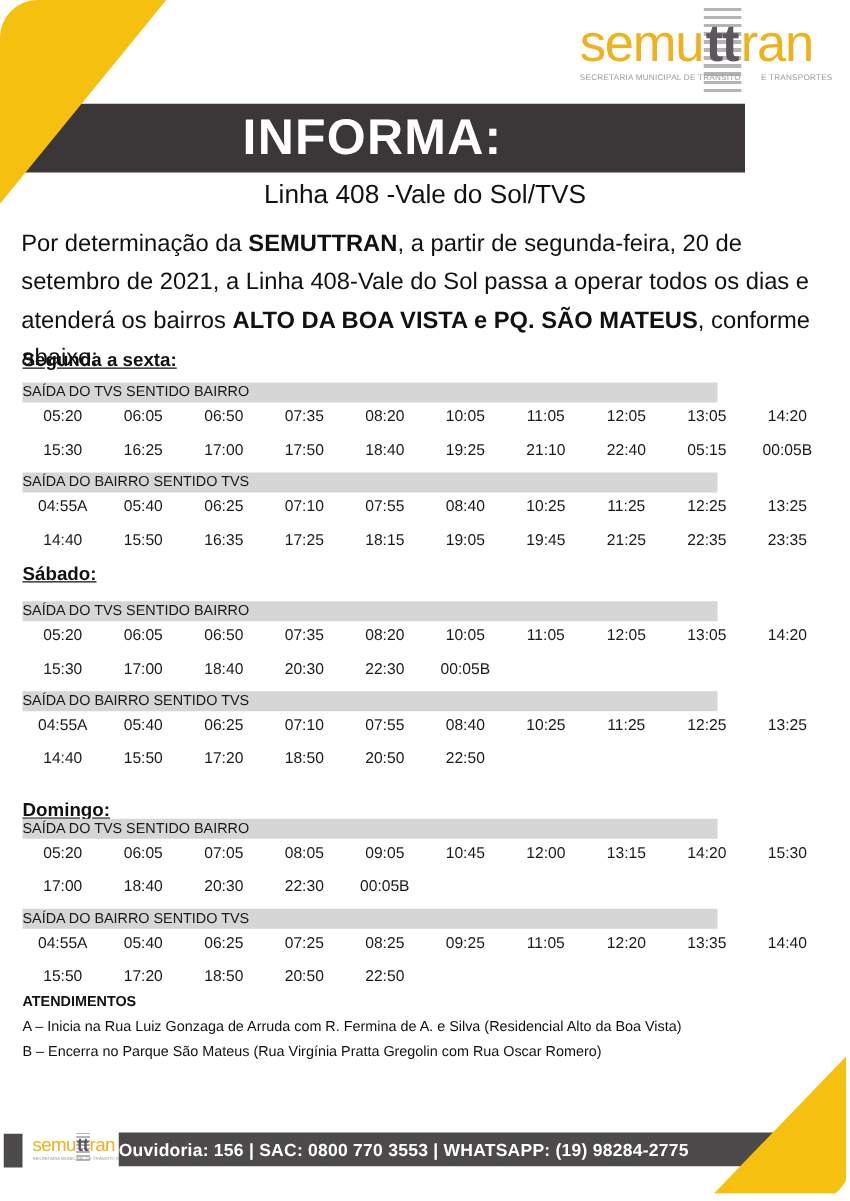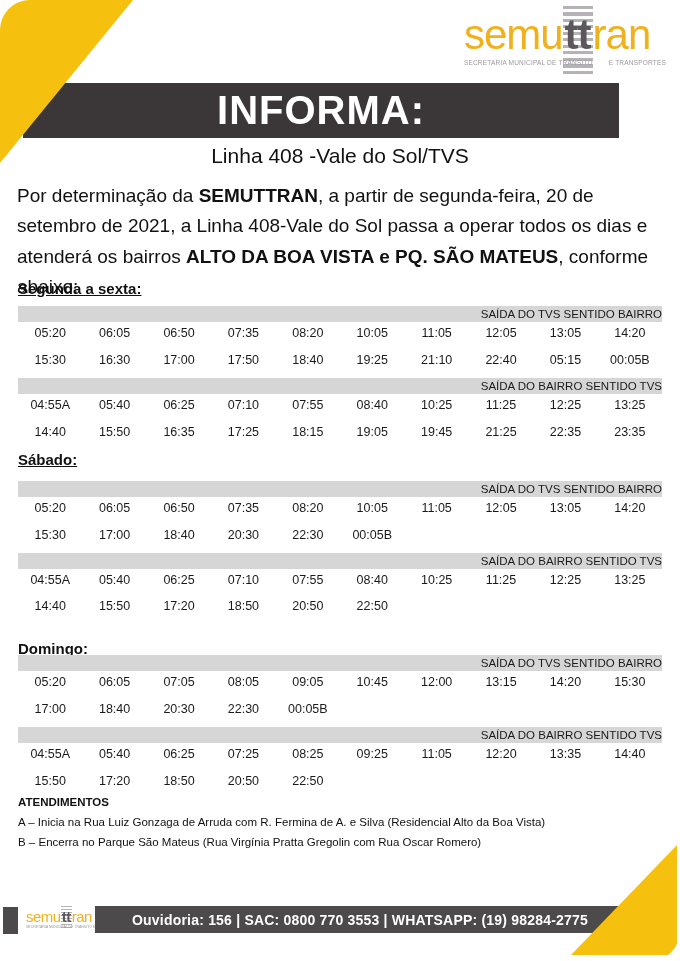--- a/index.html
+++ b/index.html
@@ -16,48 +16,48 @@
   .logo{position:absolute;top:14px;right:14px;z-index:2;}
   .logo-word{display:flex;align-items:baseline;font-size:42px;line-height:1;letter-spacing:-1px;font-weight:400;}
   .lg-yellow{color:var(--logo-yellow);}
   .lg-tt{color:var(--logo-gray);font-weight:700;padding:8px 2px 18px;margin:-8px 0 -18px;
          background:repeating-linear-gradient(to bottom,var(--stripe-gray) 0 3px,#fff 3px 6.5px);}
   .logo-caption{display:flex;justify-content:space-between;gap:16px;font-size:6.5px;
                 color:#9b989c;margin-top:3px;white-space:nowrap;letter-spacing:.2px;}
 
   
   .banner{position:absolute;top:83px;left:0;width:596px;height:55px;background:var(--banner-dark);
-          display:flex;align-items:center;justify-content:center;z-index:2;margin-left:23px;}
+          display:flex;align-items:center;justify-content:center;z-index:2;}
   .banner-text{color:#fff;font-size:40px;font-weight:700;letter-spacing:1px;}
 
   .line-title{position:absolute;top:144px;left:0;width:680px;text-align:center;
               font-size:21px;font-weight:400;}
 
   .intro{position:absolute;top:181px;left:17px;width:649px;font-size:19px;line-height:1.6;}
   .intro .b{font-weight:700;}
 
   .day-label{position:absolute;left:18px;font-size:15px;font-weight:700;text-decoration:underline;}
 
-  .band{position:absolute;left:18px;width:644px;height:16px;background:var(--table-header-bg);
-        text-align:right;font-size:11.5px;line-height:16px;color:#1a1a1a;}
+  .band{position:absolute;left:18px;width:556px;height:16px;background:var(--table-header-bg);
+        text-align:left;font-size:11.5px;line-height:16px;color:#1a1a1a;}
   .trow{position:absolute;left:18px;width:644px;height:20px;display:flex;}
   .tcell{flex:1;text-align:center;font-size:12.5px;line-height:20px;color:#1a1a1a;}
 
   .atd-title{position:absolute;left:18px;top:796px;font-size:11.5px;font-weight:700;}
   .atd-note{position:absolute;left:18px;font-size:11.5px;}
 
   
   .footer-square{position:absolute;left:3px;top:907px;width:15px;height:27px;background:var(--footer-bar);}
   .flogo{position:absolute;left:26px;top:909px;z-index:2;}
   .flogo-word{display:flex;align-items:baseline;font-size:15px;line-height:1;letter-spacing:-.5px;}
   .flg-tt{color:var(--logo-gray);font-weight:700;padding:3px 1px 6px;margin:-3px 0 -6px;
           background:repeating-linear-gradient(to bottom,var(--stripe-gray) 0 1.5px,#fff 1.5px 3px);}
   .flogo-caption{font-size:3.5px;color:#9b989c;margin-top:1px;white-space:nowrap;}
   .footer-bar{position:absolute;left:95px;top:906px;width:530px;height:27px;background:var(--footer-bar);
-              display:flex;align-items:center;justify-content:center;z-index:2;}
+              display:flex;align-items:center;justify-content:flex-start;z-index:2;}
   .footer-bar span{color:#fff;font-size:14px;font-weight:700;letter-spacing:.2px;}
 </style>
 </head>
 <body>
 
 <div class="page">
 
   <div class="tri-tl"></div>
 
   <div class="logo">
@@ -91,21 +91,21 @@
       <span class="tcell">07:35</span>
       <span class="tcell">08:20</span>
       <span class="tcell">10:05</span>
       <span class="tcell">11:05</span>
       <span class="tcell">12:05</span>
       <span class="tcell">13:05</span>
       <span class="tcell">14:20</span>
     </div>
   <div class="trow" style="top:350px">
       <span class="tcell">15:30</span>
-      <span class="tcell">16:30</span>
+      <span class="tcell">16:25</span>
       <span class="tcell">17:00</span>
       <span class="tcell">17:50</span>
       <span class="tcell">18:40</span>
       <span class="tcell">19:25</span>
       <span class="tcell">21:10</span>
       <span class="tcell">22:40</span>
       <span class="tcell">05:15</span>
       <span class="tcell">00:05B</span>
     </div>
   <div class="band" style="top:378px">SAÍDA DO BAIRRO SENTIDO TVS</div>

